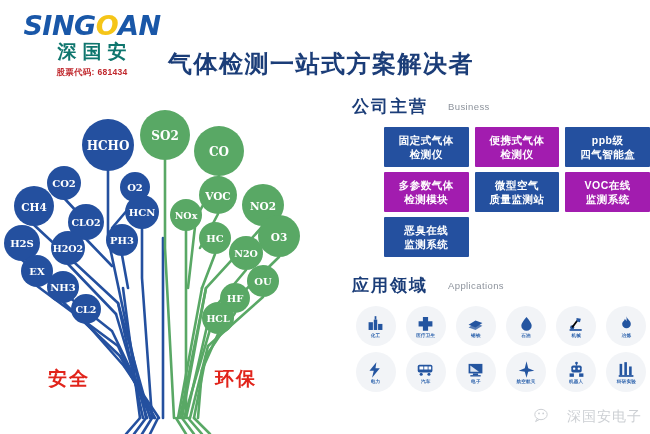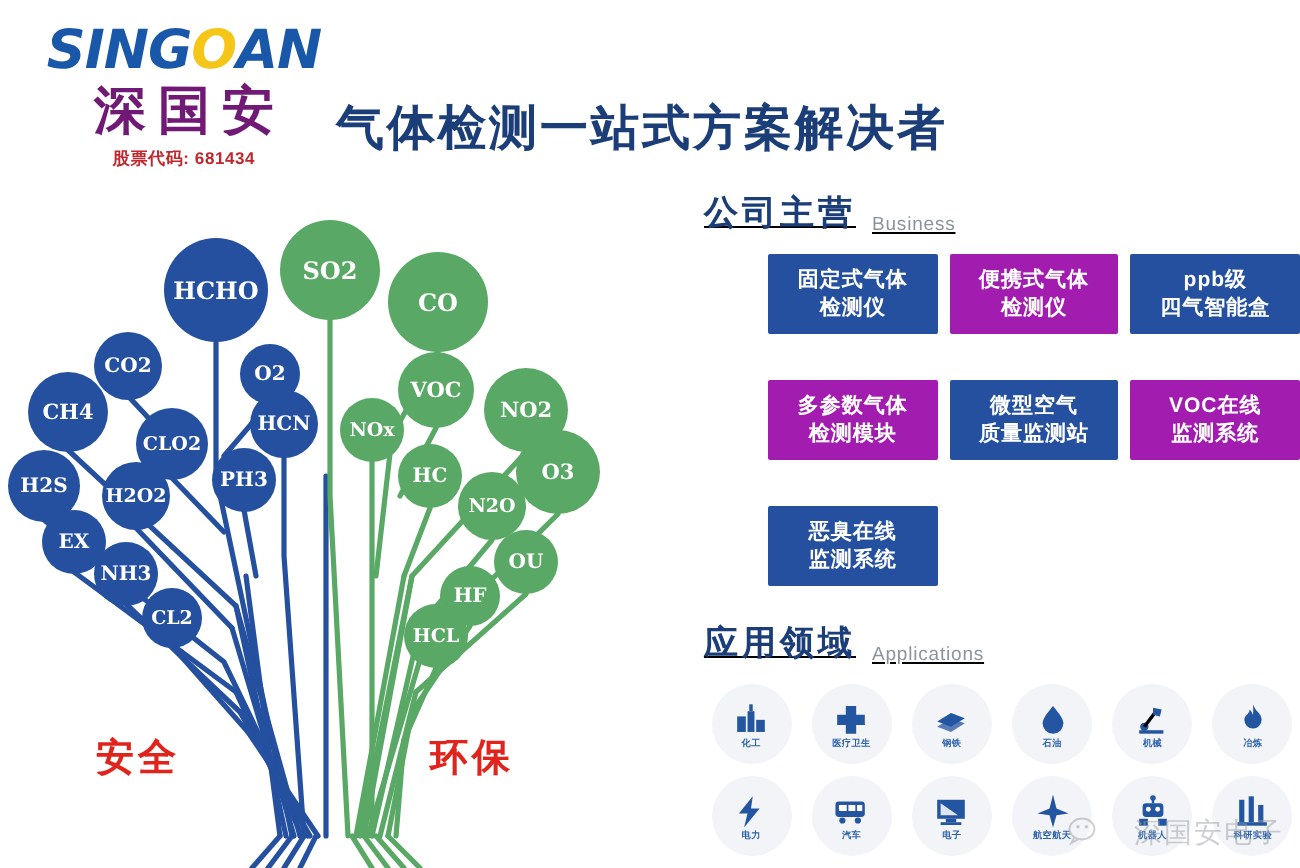--- a/index.html
+++ b/index.html
@@ -17,21 +17,21 @@
   #logo-block { position: absolute; left: 22px; top: 12px; width: 140px; text-align: center; }
   #logo-word {
     font-family: "DejaVu Sans", sans-serif;
     font-size: 27px; font-weight: bold; font-style: italic;
     color: #1957a8; letter-spacing: -0.5px; line-height: 1;
     white-space: nowrap;
   }
   #logo-word .sun { color: #f5c518; }
   #logo-cn {
     margin-top: 3px;
-    font-size: 26px; font-weight: bold; color: #701a75;
+    font-size: 19px; font-weight: bold; color: #0f766e;
     letter-spacing: 6px; line-height: 1.05; text-indent: 6px;
   }
   #stock-code {
     margin-top: 5px;
     font-size: 8.5px; font-weight: bold; color: #c0282d; letter-spacing: .3px;
   }
 
   #main-title {
     position: absolute; left: 168px; top: 48px;
     font-size: 24px; font-weight: bold; color: #1b3d78;
@@ -49,30 +49,30 @@
   }
   .word-cn {
     font-family: "Liberation Sans", sans-serif;
     font-size: 19px; font-weight: bold; fill: #e1241b;
     letter-spacing: 2px;
   }
 
   
   #right-panel { position: absolute; left: 352px; top: 95px; width: 298px; }
 
-  .section-head { display: flex; align-items: flex-end; gap: 8px; margin-bottom: 9px; text-decoration: underline; }
+  .section-head { display: flex; align-items: center; gap: 20px; margin-bottom: 9px; }
   .section-head .cn {
     font-size: 17px; font-weight: bold; color: #1b3d78; letter-spacing: 2px;
   }
   .section-head .en { font-size: 9.5px; color: #8d939c; letter-spacing: .4px; }
 
   #biz-grid {
     display: grid;
     grid-template-columns: repeat(3, 1fr);
-    gap: 23px 6px;
+    gap: 5px 6px;
     padding-left: 32px;
   }
   .biz-card {
     height: 40px;
     display: flex; flex-direction: column; align-items: center; justify-content: center;
     color: #ffffff; font-size: 10.5px; font-weight: bold;
     line-height: 1.35; letter-spacing: .5px; text-align: center;
     border-radius: 1px;
   }
   .biz-card.blue  { background: #24509f; }

